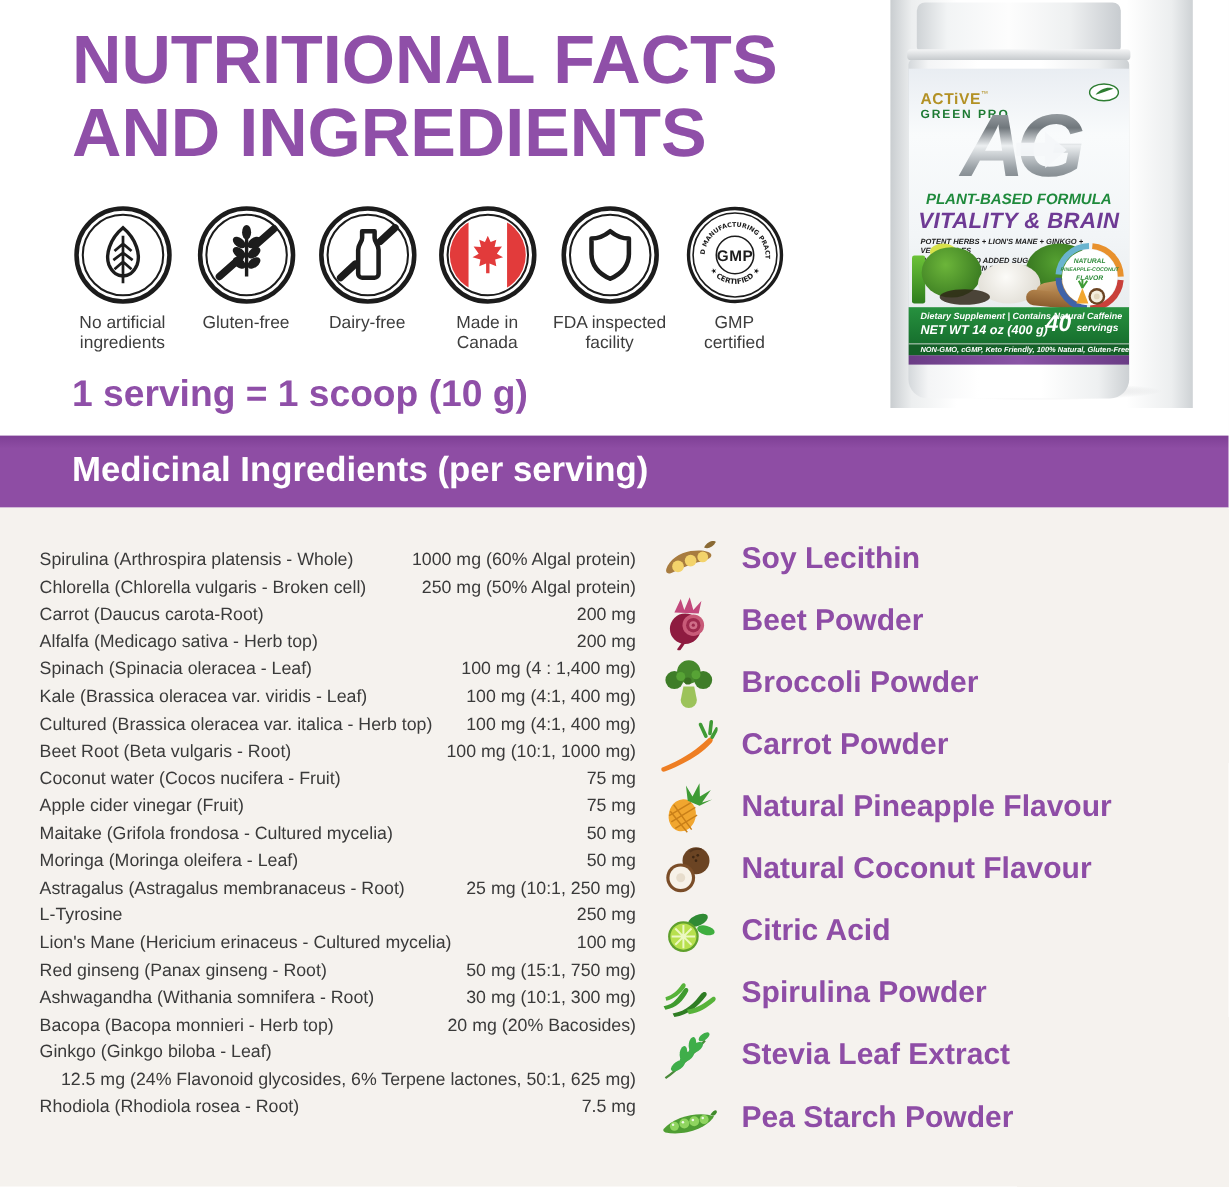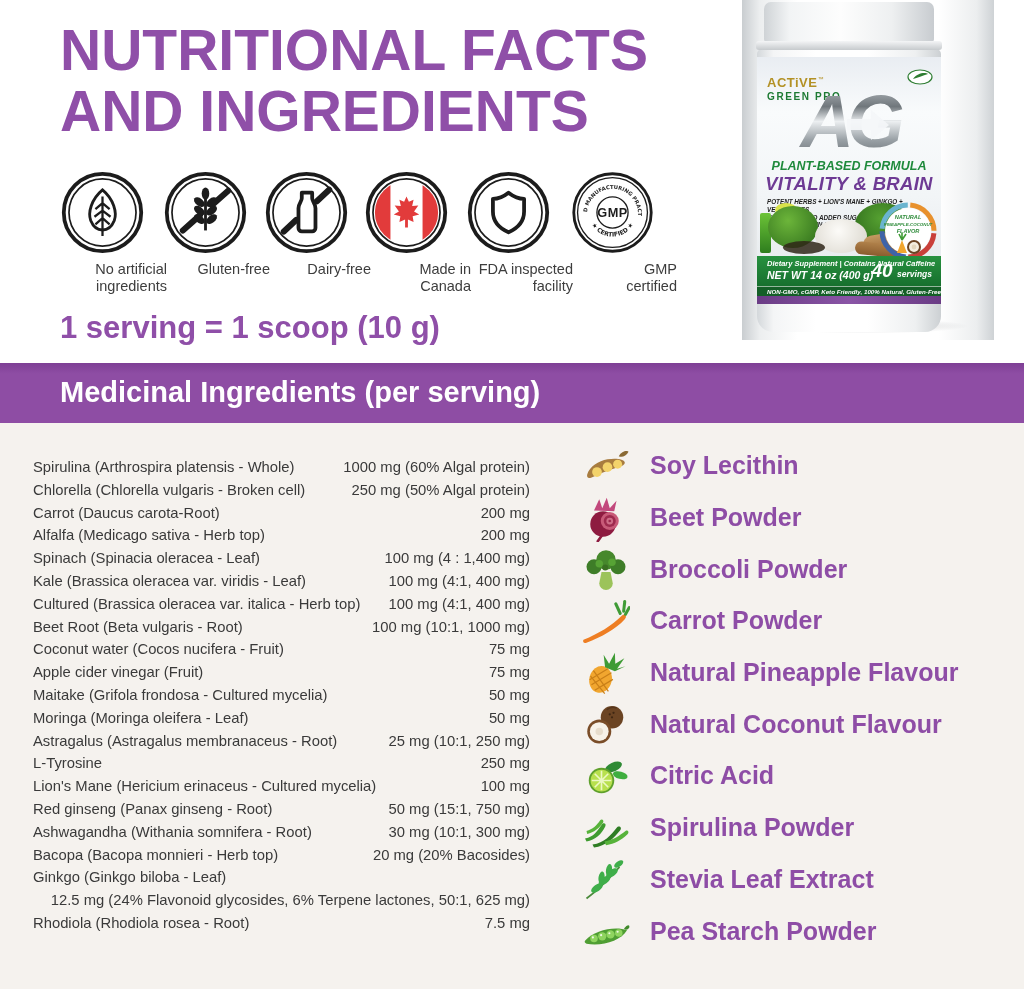--- a/index.html
+++ b/index.html
@@ -5,21 +5,21 @@
   html,body{margin:0;padding:0;}
   body{font-family:"Liberation Sans", sans-serif; background:#fff;}
   #page{position:relative;width:1024px;height:989px;background:#ffffff;overflow:hidden;}
 
   
   .main-title{position:absolute;left:60px;top:20px;font-size:57px;line-height:61px;
     font-weight:bold;color:#8f4fa8;letter-spacing:0px;white-space:pre-line;}
 
   
   .badges-row{position:absolute;left:0;top:170px;width:740px;height:130px;}
-  .badge{position:absolute;width:130px;text-align:right;}
+  .badge{position:absolute;width:130px;text-align:center;}
   .badge .bicon{width:85px;height:85px;display:block;margin:0 auto;}
   .badge .blabel{margin-top:6px;font-size:14.5px;line-height:17px;color:#3d3d3d;white-space:pre-line;}
   .badge:nth-child(1){left:37px;}
   .badge:nth-child(2){left:140px;}
   .badge:nth-child(3){left:241px;}
   .badge:nth-child(4){left:341px;}
   .badge:nth-child(5){left:443px;}
   .badge:nth-child(6){left:547px;}
 
   
@@ -35,21 +35,21 @@
   
   .list-area{position:absolute;left:0;top:423px;width:1024px;height:566px;background:#f5f2ee;}
 
   .medicinal-list{position:absolute;left:33px;top:36px;width:497px;}
   .ing-row{height:22.8px;display:flex;justify-content:space-between;
     font-size:14.8px;color:#3a3a3a;white-space:nowrap;}
   .ing-row.amount-only{justify-content:flex-end;}
   .ing-name{text-align:left;}
   .ing-amount{text-align:right;}
 
-  .other-list{position:absolute;left:578px;top:17px;width:440px;}
+  .other-list{position:absolute;left:546px;top:17px;width:440px;}
   .other-row{height:51.7px;display:flex;align-items:center;}
   .other-row .oicon{width:56px;height:48px;flex:0 0 56px;}
   .other-row .olabel{margin-left:16px;font-size:25px;font-weight:bold;color:#8e4da6;white-space:nowrap;}
 
   
   .bottle-photo{position:absolute;left:742px;top:0;width:252px;height:340px;
     background:linear-gradient(90deg,#c9cdd0 0%,#eceeef 7%,#ffffff 22%,#ffffff 78%,#eceeef 93%,#ced2d5 100%);}
   .bottle-shadow{position:absolute;left:-10px;top:316px;width:270px;height:20px;
     background:radial-gradient(closest-side,rgba(70,75,80,0.30),rgba(70,75,80,0) 75%);}
   .bottle-cap{position:absolute;left:22px;top:2px;width:170px;height:40px;border-radius:7px 7px 3px 3px;

